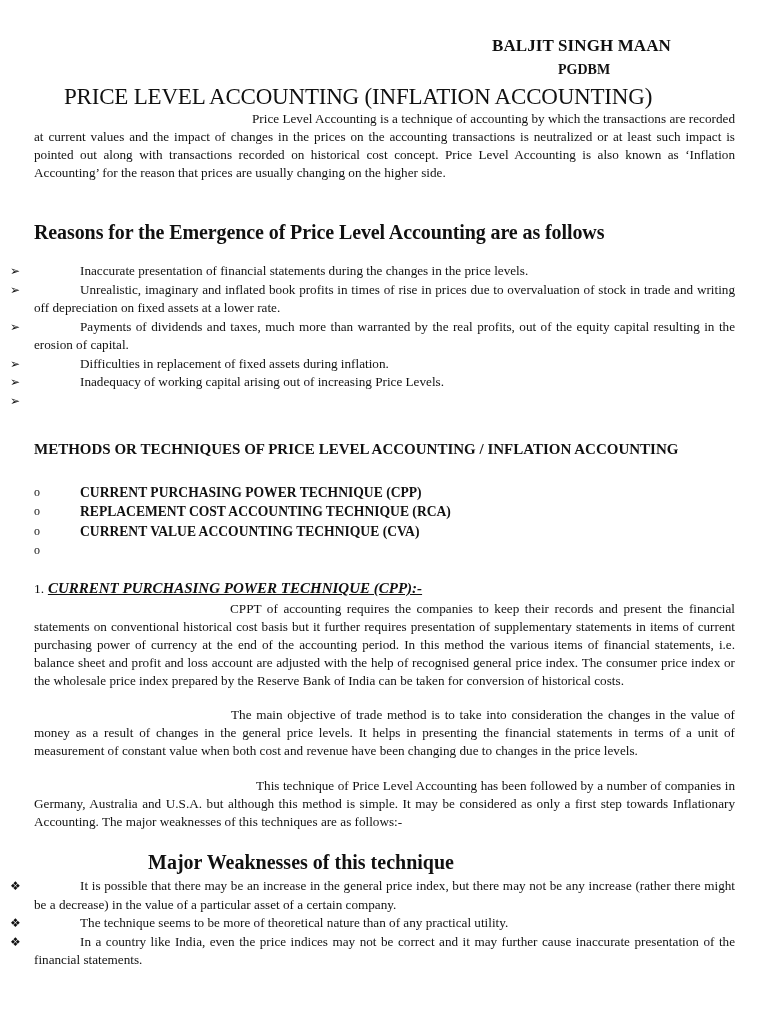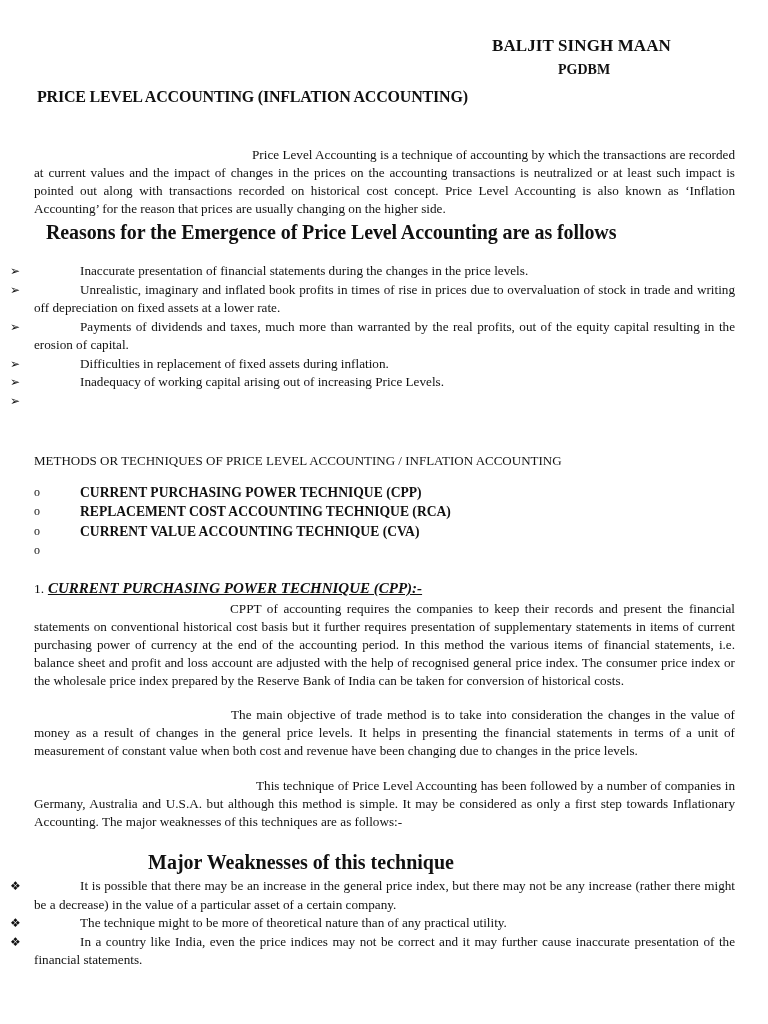--- a/index.html
+++ b/index.html
@@ -11,47 +11,47 @@
     .page { position: absolute; left: 0; top: 0; width: 768px; height: 1024px; }
     .author {
       position: absolute; left: 492px; top: 36px;
       font-size: 17px; font-weight: bold; letter-spacing: 0.1px; line-height: 20px;
     }
     .program {
       position: absolute; left: 558px; top: 60px;
       font-size: 14px; font-weight: bold; line-height: 20px;
     }
     .doc-title {
-      position: absolute; left: 37px; top: 84px;
-      font-size: 16px; font-weight: bold; line-height: 26px; white-space: nowrap;
+      position: absolute; left: 64px; top: 84px;
+      font-size: 23px; font-weight: normal; line-height: 26px; white-space: nowrap;
       letter-spacing: -0.2px;
     }
     .para {
       position: absolute; left: 34px; width: 701px;
       font-size: 13.2px; line-height: 18px; text-align: justify;
       text-align-last: left;
     }
     .h2 {
-      position: absolute; left: 46px; top: 219px;
+      position: absolute; left: 34px; top: 219px;
       font-size: 20px; font-weight: bold; line-height: 26px; white-space: nowrap;
       letter-spacing: -0.1px;
     }
     .list { position: absolute; left: 0; width: 735px; margin: 0; padding: 0; list-style: none; }
     .list li {
       position: relative; padding-left: 34px;
       font-size: 13.2px; line-height: 18.5px; text-align: justify; text-align-last: left;
     }
     .list li .bullet {
       position: absolute; left: 10px; top: 0; font-size: 12px; width: 14px;
       font-family: "DejaVu Sans", sans-serif;
     }
     .list li .indent { display: inline-block; width: 46px; }
     .methods-heading {
-      position: absolute; left: 34px; top: 452px;
-      font-size: 13px; font-weight: normal; line-height: 18px; white-space: nowrap;
+      position: absolute; left: 34px; top: 440px;
+      font-size: 15px; font-weight: bold; line-height: 18px; white-space: nowrap;
     }
     .methods { position: absolute; left: 0; top: 483px; margin: 0; padding: 0; list-style: none; }
     .methods li {
       position: relative; padding-left: 80px; font-size: 13.6px; font-weight: bold;
       line-height: 19.3px; white-space: nowrap;
     }
     .methods li .circ {
       position: absolute; left: 34px; top: 0; font-weight: normal; font-size: 12px;
     }
     .section1 {
@@ -67,21 +67,21 @@
   </style>
 </head>
 <body>
 
 <div class="page">
 
   <div class="author">BALJIT SINGH MAAN</div>
   <div class="program">PGDBM</div>
   <div class="doc-title">PRICE LEVEL ACCOUNTING (INFLATION ACCOUNTING)</div>
 
-  <div class="para" style="top:110px;margin-top:36px;">
+  <div class="para" style="top:110px;">
     <span style="display:inline-block;width:218px;"></span><span>Price Level Accounting is a technique of accounting by which the transactions</span>
     <span>are recorded at current values and the impact of changes in the prices on the accounting transactions is neutralized or at least such impact is pointed out along with transactions recorded on historical cost concept. Price Level Accounting is also known as ‘Inflation Accounting’ for the reason that prices are usually changing on the higher side.</span>
   </div>
 
   <div class="h2">Reasons for the Emergence of Price Level Accounting are as follows</div>
 
   <ul class="list" style="top:262px;">
     <li><span class="bullet">➢</span><span class="indent"></span><span>Inaccurate presentation of financial statements during the changes in the price levels.</span></li>
     <li><span class="bullet">➢</span><span class="indent"></span><span>Unrealistic, imaginary and inflated book profits in times of rise in prices due to overvaluation of stock in trade and writing off depreciation on fixed assets at a lower rate.</span></li>
     <li><span class="bullet">➢</span><span class="indent"></span><span>Payments of dividends and taxes, much more than warranted by the real profits, out of the equity capital resulting in the erosion of capital.</span></li>
@@ -116,17 +116,17 @@
 
   <div class="para" style="top:777px;">
     <span style="display:inline-block;width:222px;"></span><span>This technique of Price Level Accounting has been followed by a number of</span>
     <span>companies in Germany, Australia and U.S.A. but although this method is simple. It may be considered as only a first step towards Inflationary Accounting. The major weaknesses of this techniques are as follows:-</span>
   </div>
 
   <div class="h3">Major Weaknesses of this technique</div>
 
   <ul class="list" style="top:877px;">
     <li><span class="bullet">❖</span><span class="indent"></span><span>It is possible that there may be an increase in the general price index, but there may not be any increase (rather there might be a decrease) in the value of a particular asset of a certain company.</span></li>
-    <li><span class="bullet">❖</span><span class="indent"></span><span>The technique might to be more of theoretical nature than of any practical utility.</span></li>
+    <li><span class="bullet">❖</span><span class="indent"></span><span>The technique seems to be more of theoretical nature than of any practical utility.</span></li>
     <li><span class="bullet">❖</span><span class="indent"></span><span>In a country like India, even the price indices may not be correct and it may further cause inaccurate presentation of the financial statements.</span></li>
   </ul>
 
 </div>
 
 </body></html>

